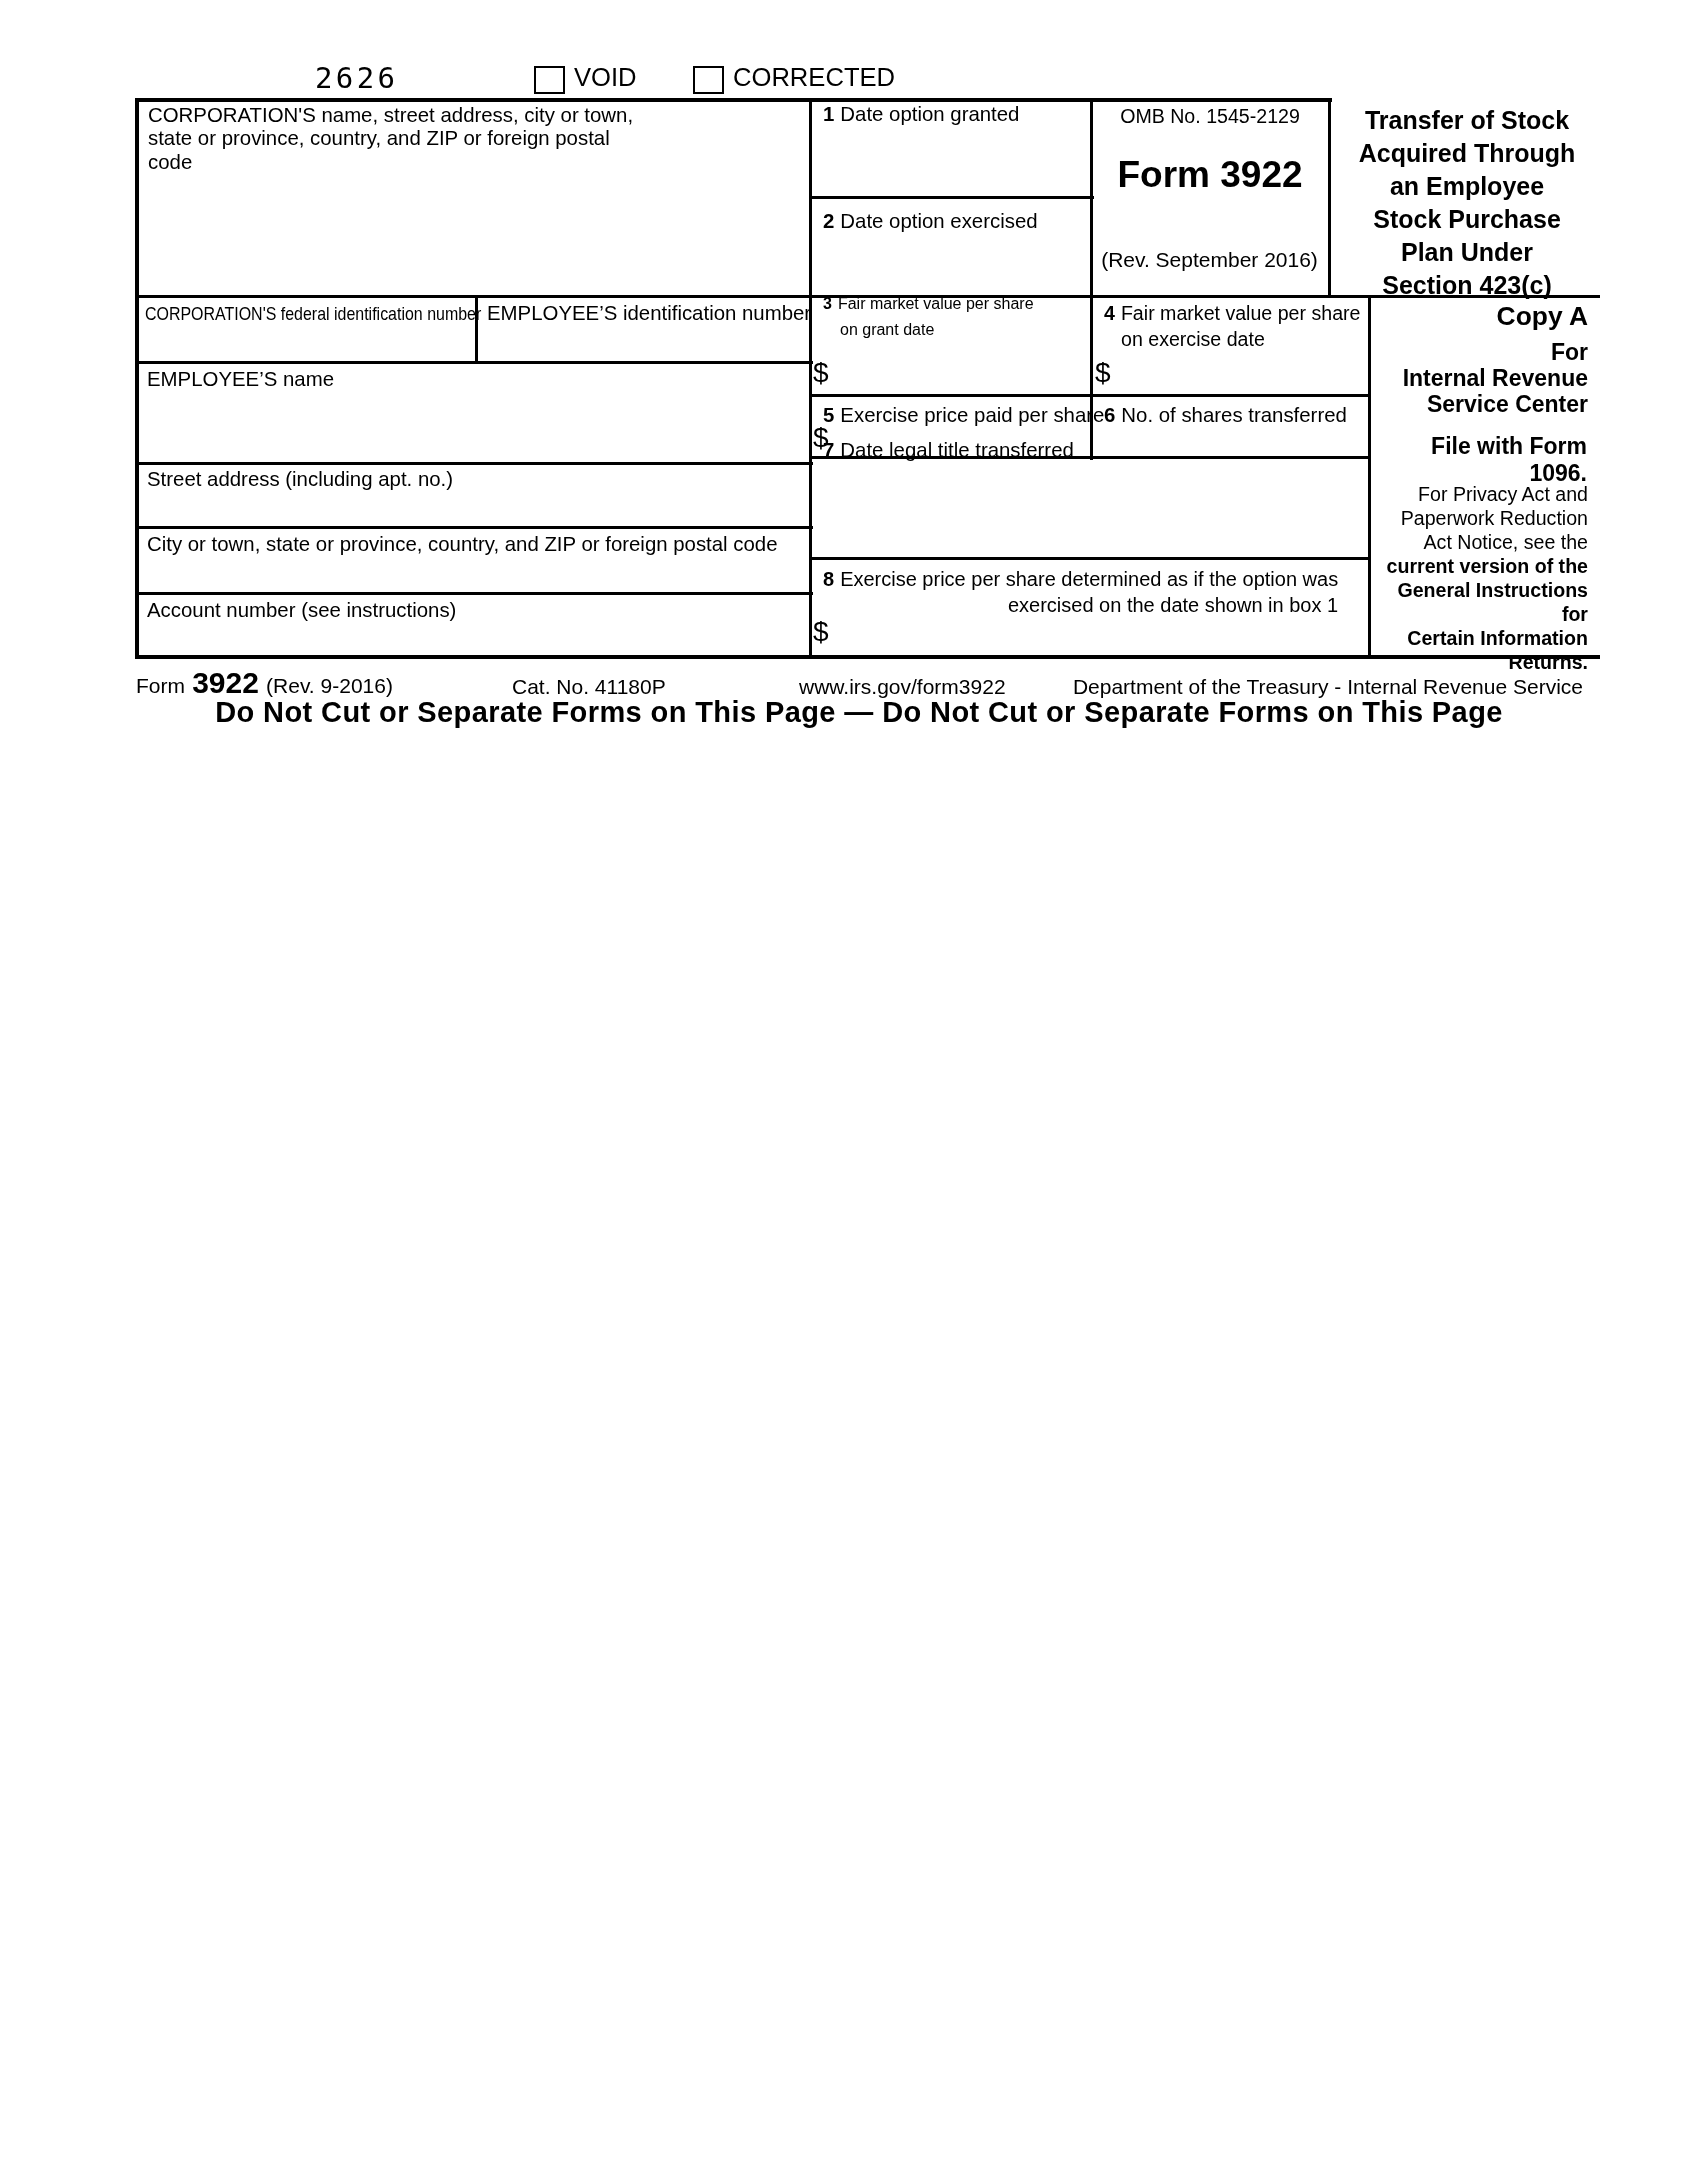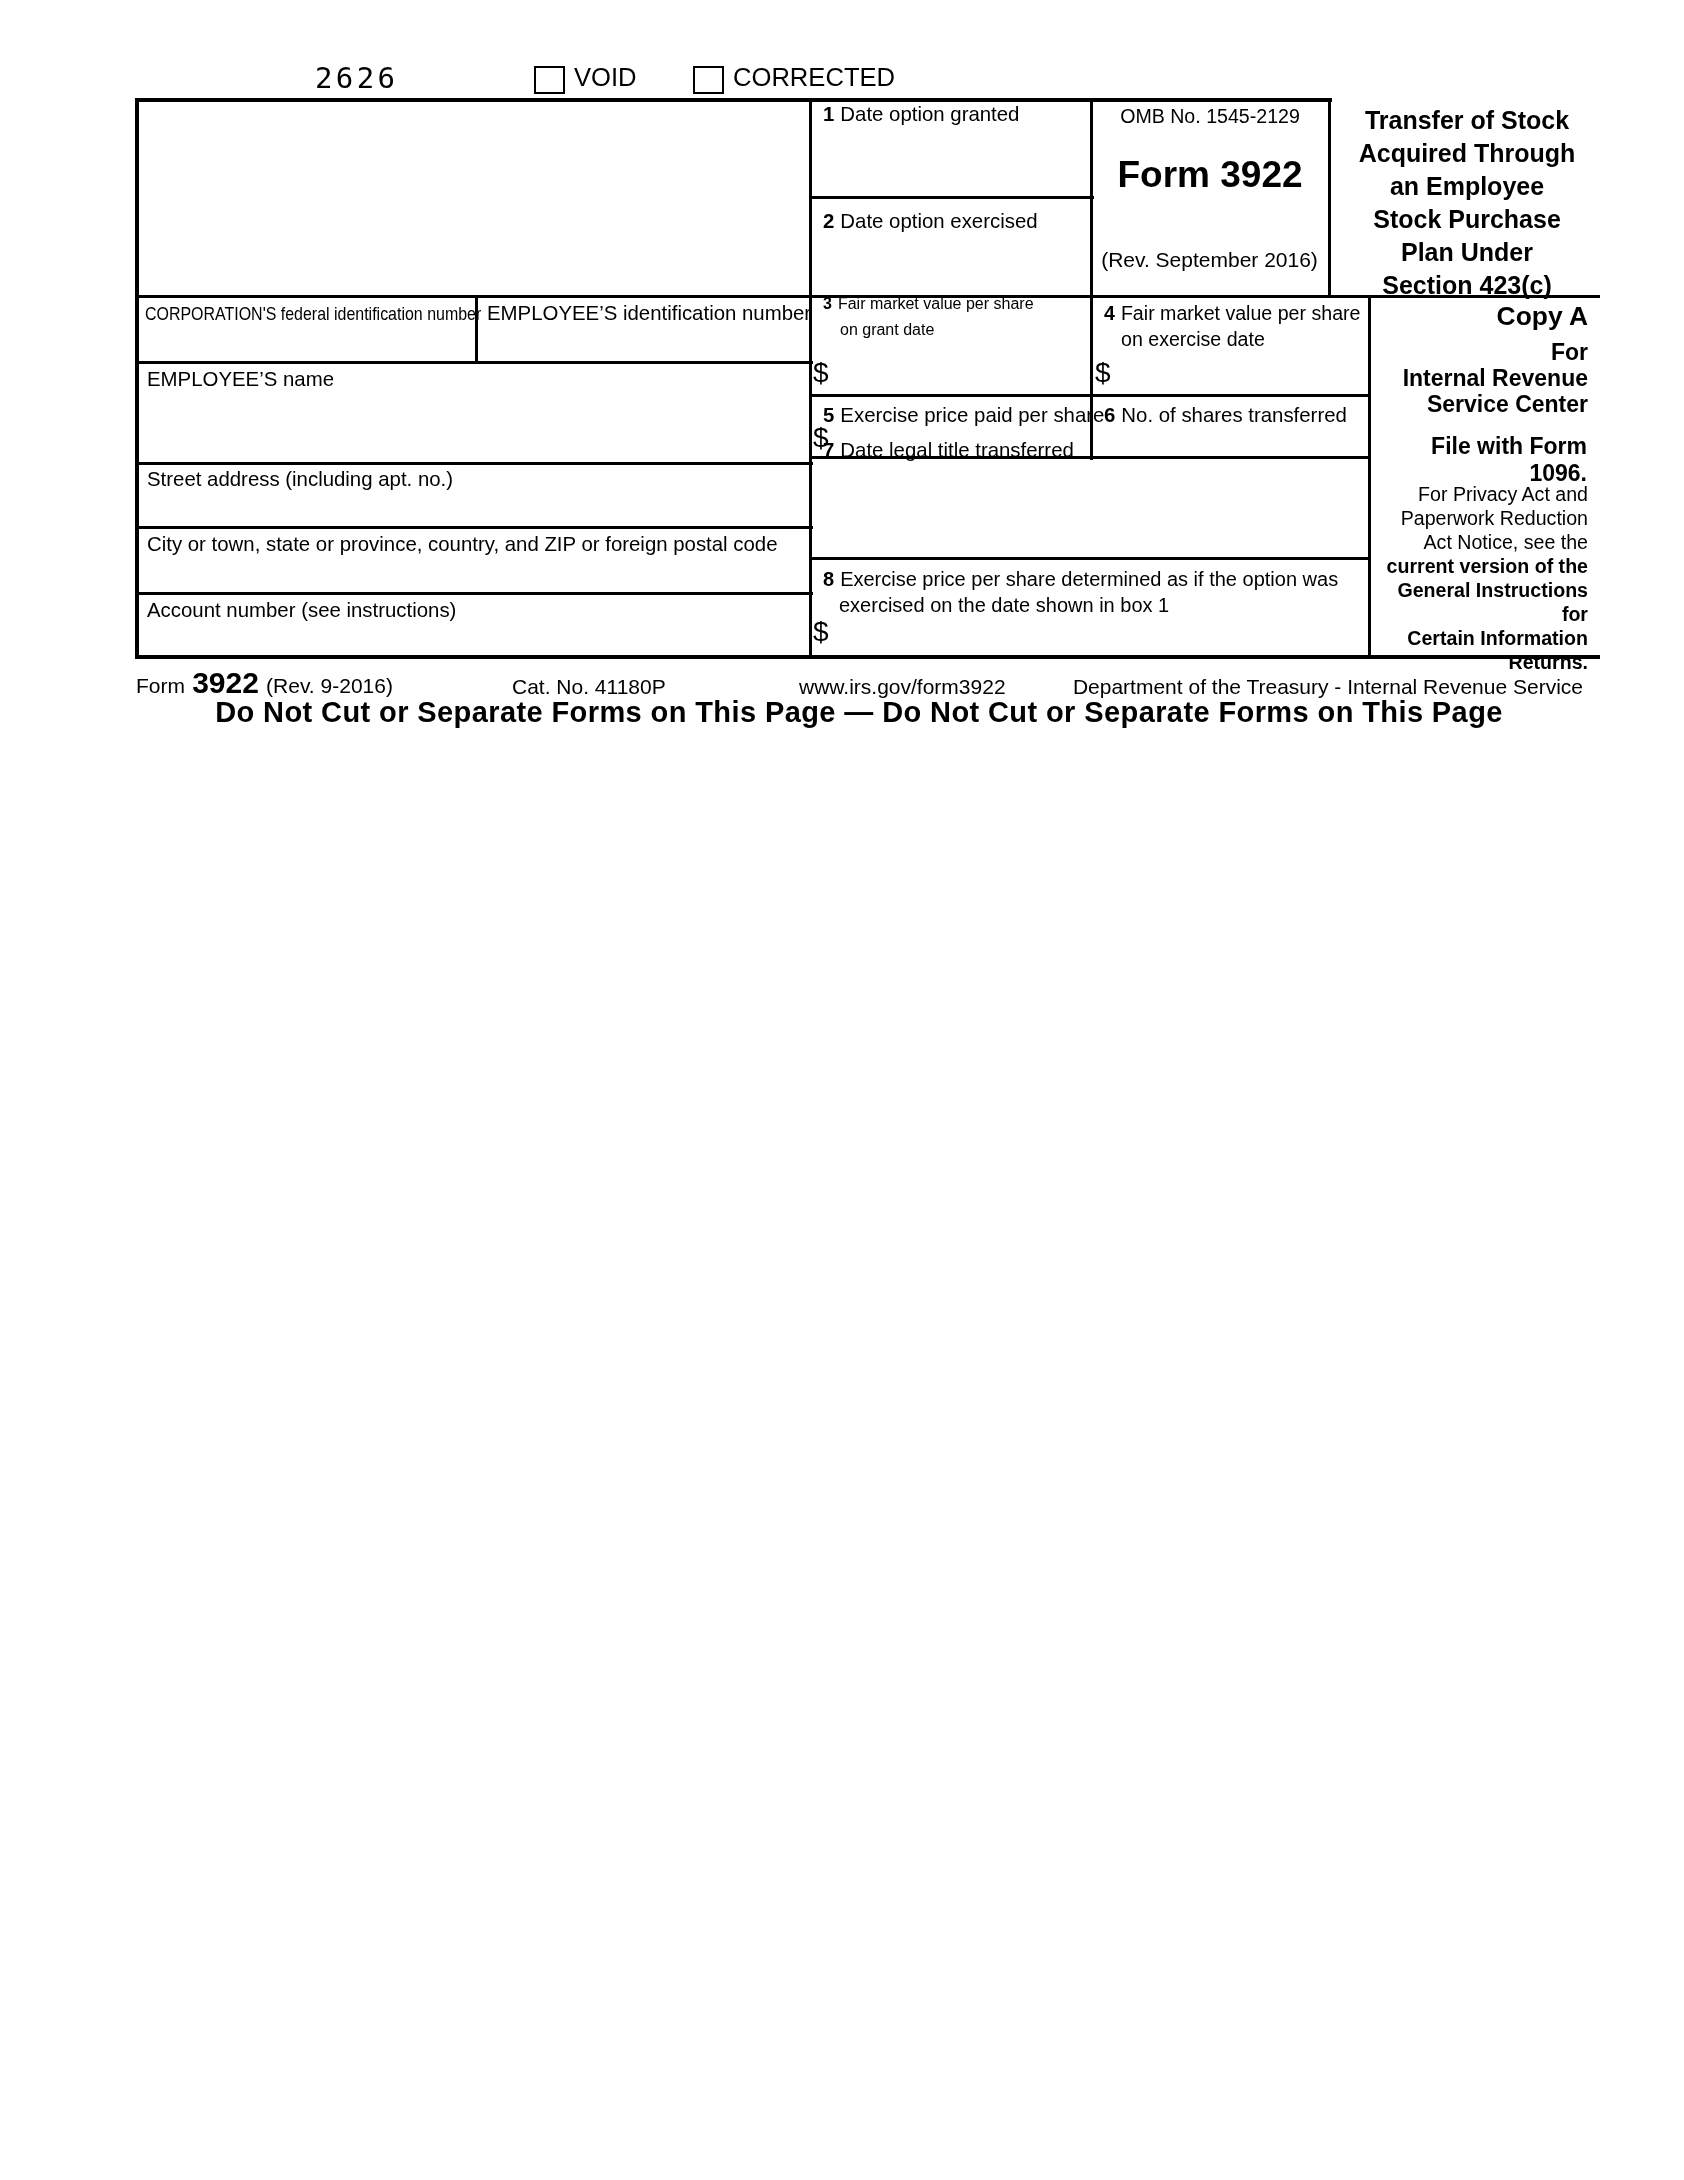--- a/index.html
+++ b/index.html
@@ -45,20 +45,21 @@
   <div class="line" style="left:135px;top:295px;width:1465px;height:3.4px;"></div>
   <div class="line" style="left:135px;top:361px;width:678px;height:3.4px;"></div>
   <div class="line" style="left:809px;top:394px;width:562px;height:3.4px;"></div>
   <div class="line" style="left:809px;top:456px;width:562px;height:3.4px;"></div>
   <div class="line" style="left:135px;top:462px;width:678px;height:3.4px;"></div>
   <div class="line" style="left:135px;top:526px;width:678px;height:3.4px;"></div>
   <div class="line" style="left:809px;top:557px;width:562px;height:3.4px;"></div>
   <div class="line" style="left:135px;top:592px;width:678px;height:3.4px;"></div>
   <div class="line" style="left:135px;top:655px;width:1465px;height:4.3px;"></div>
 
+  <div class="abs lbl" style="left:148px;top:104px;width:511px;">CORPORATION'S name, street address, city or town, state or province, country, and ZIP or foreign postal code</div>
   <div class="abs condensed" style="left:145px;top:303px;">CORPORATION'S federal identification number</div>
   <div class="abs lbl nowrap" style="left:487px;top:302px;">EMPLOYEE’S identification number</div>
   <div class="abs lbl nowrap" style="left:147px;top:368px;">EMPLOYEE’S name</div>
   <div class="abs lbl nowrap" style="left:147px;top:468px;">Street address (including apt. no.)</div>
   <div class="abs lbl nowrap" style="left:147px;top:533px;">City or town, state or province, country, and ZIP or foreign postal code</div>
   <div class="abs lbl nowrap" style="left:147px;top:599px;">Account number (see instructions)</div>
 
   <div class="abs lbl nowrap" style="left:823px;top:103px;">
     <span class="boxnum">1</span><span>Date option granted</span>
   </div>
@@ -99,21 +100,21 @@
   <div class="abs lbl nowrap" style="left:1104px;top:404px;">
     <span class="boxnum">6</span><span>No. of shares transferred</span>
   </div>
 
   <div class="abs lbl nowrap" style="left:823px;top:439px;">
     <span class="boxnum">7</span><span>Date legal title transferred</span>
   </div>
 
   <div class="abs" style="left:823px;top:566px;font-size:20px;line-height:26.4px;white-space:nowrap;">
     <div><span class="boxnum">8</span><span>Exercise price per share determined as if the option was</span></div>
-    <div style="padding-left:16px;">exercised on the date shown in box 1</div>
+    <div style="padding-left:16px;text-align:right;">exercised on the date shown in box 1</div>
   </div>
   <div class="abs dollar" style="left:813px;top:618px;">$</div>
 
   <div class="abs copycol b" style="left:1375px;top:301px;width:213px;font-size:26.4px;">Copy A</div>
   <div class="abs copycol b" style="left:1375px;top:339px;width:213px;font-size:23px;line-height:26px;">
     <div>For</div>
     <div>Internal Revenue</div>
     <div>Service Center</div>
   </div>
   <div class="abs copycol b" style="left:1371px;top:433px;width:216px;font-size:23px;">File with Form 1096.</div>

